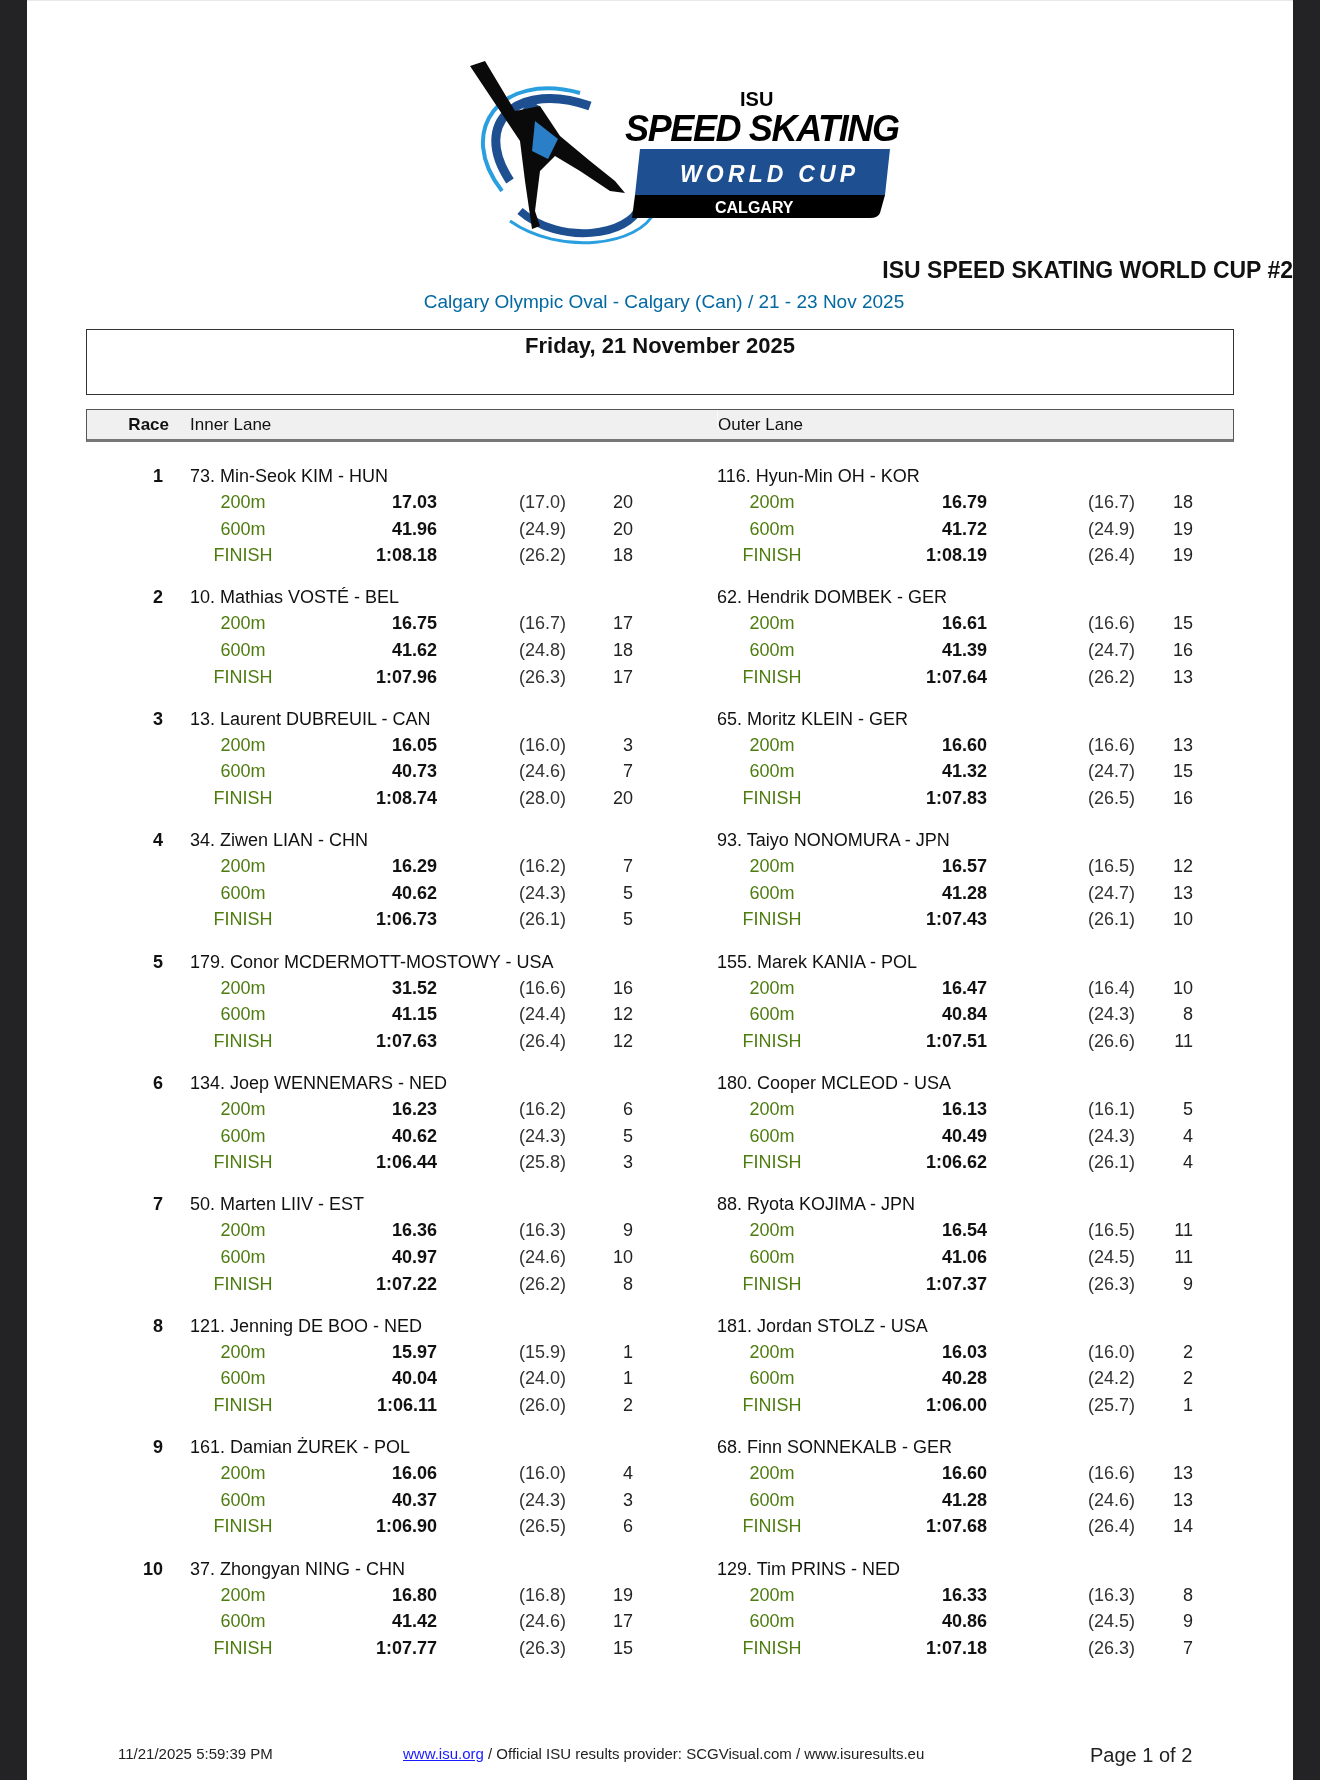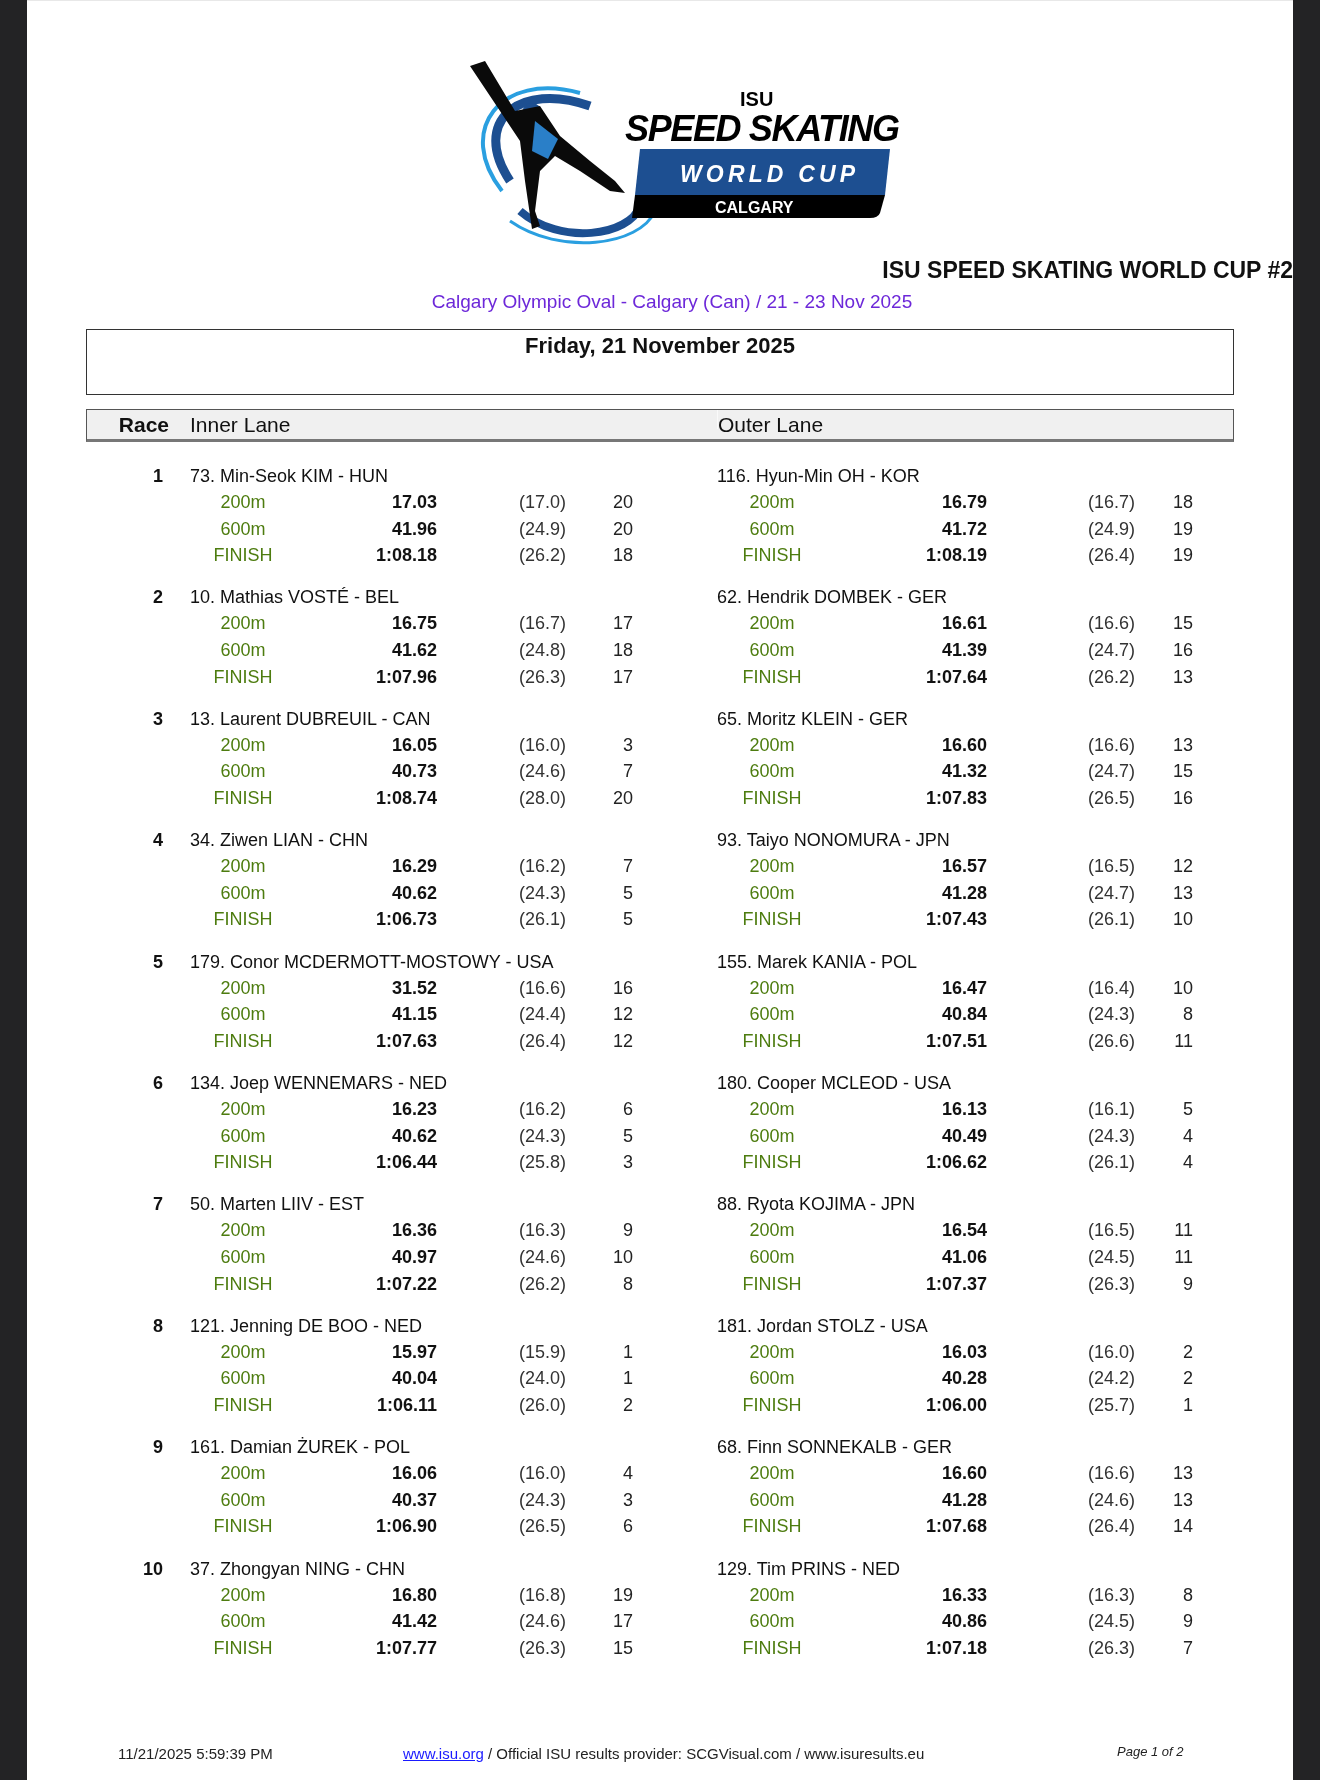--- a/index.html
+++ b/index.html
@@ -3,25 +3,25 @@
 <meta charset="utf-8">
 <style>
   html, body { margin:0; padding:0; }
   body { width:1320px; height:1780px; background:#232325; position:relative; overflow:hidden;
          font-family:"Liberation Sans","DejaVu Sans",sans-serif; color:#111; }
   .page { position:absolute; left:27px; top:0; width:1266px; height:1780px; background:#fff;
           border-top:1px solid #e8e8e8; }
   .logo { position:absolute; left:413px; top:60px; width:500px; height:190px; }
   .event-title { position:absolute; left:0; width:100%; top:256px; text-align:right;
                  font-weight:bold; font-size:23px; }
-  .event-sub { position:absolute; left:12px; width:100%; top:290px; text-align:center; font-size:19px; color:#6d28d9; }
+  .event-sub { position:absolute; left:4px; width:100%; top:290px; text-align:center; font-size:19px; color:#0369a1; }
   .title-box { position:absolute; left:59px; top:328px; width:1146px; height:64px; border:1.5px solid #333;
                text-align:center; font-weight:bold; font-size:22px; line-height:31px; }
   .header-bar { position:absolute; left:59px; top:408px; width:1146px; height:29px; border:1.5px solid #555;
-                border-bottom:3px solid #777; background:#f0f0f0; font-size:21px; line-height:29px; }
+                border-bottom:3px solid #777; background:#f0f0f0; font-size:17px; line-height:29px; }
   .hb-race { position:absolute; left:0; width:82px; text-align:right; font-weight:bold; }
   .hb-inner { position:absolute; left:103px; }
   .hb-outer { position:absolute; left:630px; top:0; height:19px; border-left:1px solid #fafafa; padding-left:0; }
   .races { position:absolute; left:0; top:462px; width:100%; }
   .race { position:relative; height:121.4px; font-size:18px; }
   .race-no { position:absolute; left:86px; width:50px; text-align:right; top:0; font-weight:bold; line-height:26px; }
   .lane { position:absolute; top:0; }
   .lane.inner { left:163px; }
   .lane.outer { left:690px; }
   .skater { line-height:26px; white-space:nowrap; }
@@ -31,21 +31,21 @@
   .split .lap { position:absolute; left:320px; width:56px; text-align:right; color:#333; }
   .split .rank { position:absolute; left:390px; width:53px; text-align:right; color:#222; }
   .lane.outer .split .dist { width:110px; }
   .lane.outer .split .time { left:140px; width:130px; }
   .lane.outer .split .lap { left:320px; width:98px; }
   .lane.outer .split .rank { left:420px; width:56px; }
   .footer { position:absolute; top:1744px; left:0; width:100%; font-size:15px; color:#222; }
   .f-left { position:absolute; left:59px;margin-left:32px; }
   .f-center { position:absolute; left:376px; }
   .f-center a { color:#1a1aff; text-decoration:underline; }
-  .f-right { position:absolute; left:1090px; font-size:13px; top:-1px;font-style:italic; }
+  .f-right { position:absolute; left:1063px; font-size:20px; top:-1px; }
 </style>
 </head>
 <body>
 
 <div class="page">
 
   <svg class="logo" viewBox="0 0 500 190">
     <g>
       <path d="M70 120 C 30 60, 80 20, 150 45" stroke="#1d4f91" stroke-width="9" fill="none"></path>
       <path d="M62 130 C 15 70, 60 10, 140 32" stroke="#2a9fe0" stroke-width="4" fill="none"></path>

